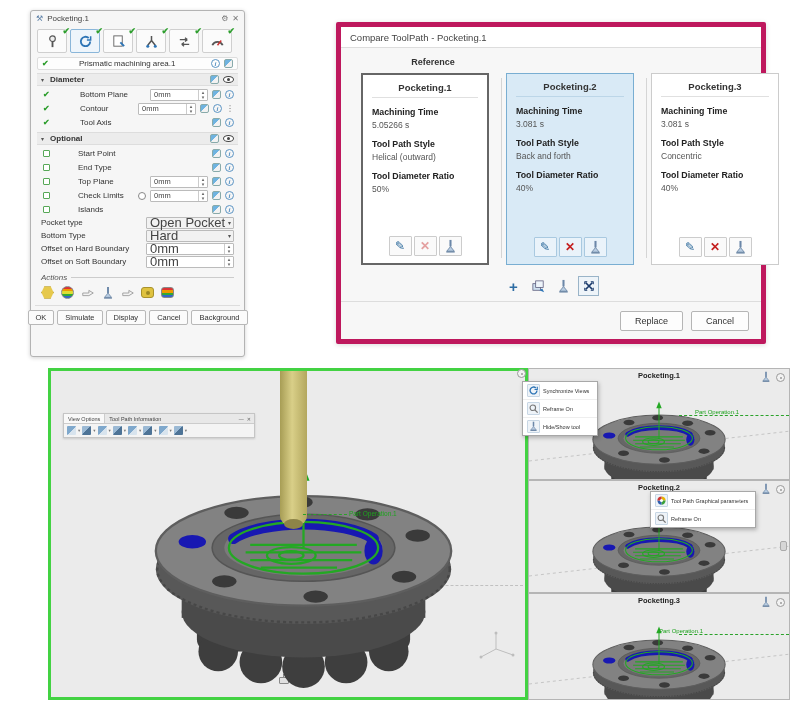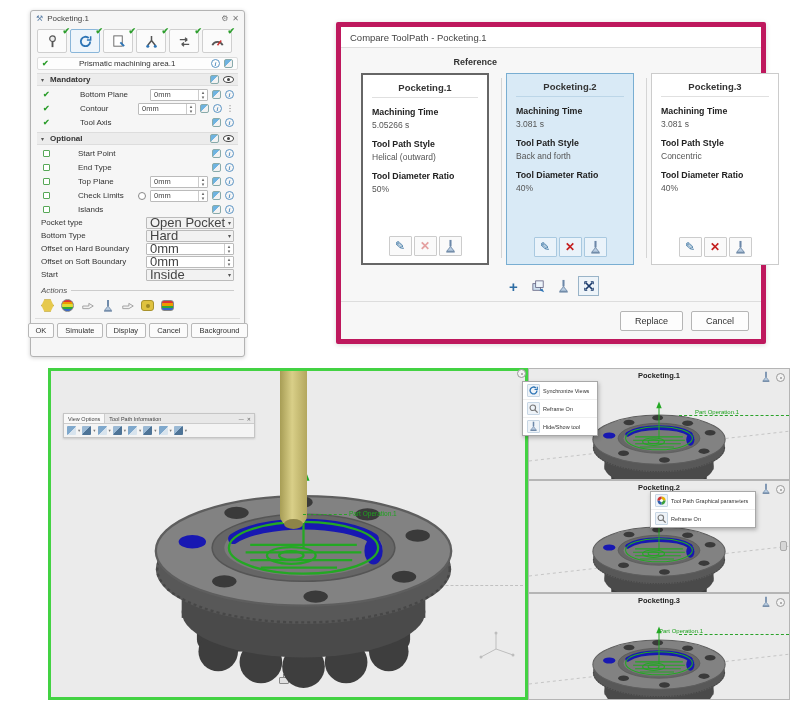--- a/index.html
+++ b/index.html
@@ -68,21 +68,21 @@
   .pk-btns { display:flex; gap:3px; justify-content:center; padding:4px 4px 0; border-top:1px solid #ddd; margin:3px 4px 0; }
   .dbtn { font-family:inherit; font-size:7.5px; color:#333; background:#fbfbfb; border:1px solid #b8b8b8;
     border-radius:2px; padding:2px 7px; }
 
   
   .cmp-dialog { position:absolute; left:336px; top:22px; width:430px; height:322px;
     background:#f7f7f7; border:5px solid #be185d; border-radius:2px; box-shadow:0 1px 5px rgba(0,0,0,.15); }
   .cmp-title { height:21px; background:#fff; border-bottom:1px solid #ddd; display:flex;
     align-items:center; padding:0 9px; font-size:9.5px; color:#444; }
   .cmp-body { position:relative; height:246px; }
-  .ref-label { position:absolute; left:28px; top:9px; width:128px; text-align:right;
+  .ref-label { position:absolute; left:28px; top:9px; width:128px; text-align:center;
     font-size:9px; font-weight:bold; color:#333; }
   .cards { position:absolute; left:20px; top:25px; display:flex; gap:17px; }
   .vdiv { position:absolute; top:30px; width:1px; height:180px; background:#d5d5d5; }
   .card { position:relative; width:128px; height:192px; background:#fff; border:1px solid #ccc;
     padding:5px 9px; display:flex; flex-direction:column; }
   .card.ref { border:2px solid #666; }
   .card.sel { background:#d9eaf6; border:1px solid #79aed2; }
   .card-name { text-align:center; font-weight:bold; font-size:9.5px; padding:2px 0 4px; border-bottom:1px solid #e0e0e0; }
   .card.sel .card-name { border-bottom-color:#bcd6e8; }
   .card-label { font-weight:bold; font-size:8.8px; margin-top:9px; color:#222; }
@@ -311,21 +311,21 @@
 
     <div class="pk-feature">
       <span class="chk">✔</span>
       <span class="plabel flex">Prismatic machining area.1</span>
       <span class="info">i</span>
       <span class="eraser"></span>
     </div>
 
     <div class="sec">
       <span class="caret">▾</span>
-      <b>Mandatory</b>
+      <b>Diameter</b>
       <span class="flex"></span>
       <span class="eraser"></span>
       <span class="eye"></span>
     </div>
 
     <div class="prow">
       <span class="chk">✔</span>
       <span class="plabel flex">Bottom Plane</span>
       <span class="pinput">
         <span class="pval">0mm</span>
@@ -437,27 +437,20 @@
       </span>
     </div>
     <div class="frow">
       <span class="flabel">Offset on Soft Boundary</span>
       <span class="fspinbox">
         <span>0mm</span>
         <span class="spin">
             <i>▴</i>
             <i>▾</i>
           </span>
-      </span>
-    </div>
-    <div class="frow">
-      <span class="flabel">Start</span>
-      <span class="fsel">
-        <span>Inside</span>
-        <span class="caret">▾</span>
       </span>
     </div>
 
     <div class="actions-hd">
       <span>Actions</span>
     </div>
     <div class="act-row">
       <span class="act-ico">
           <span class="hex"></span>
         </span>

